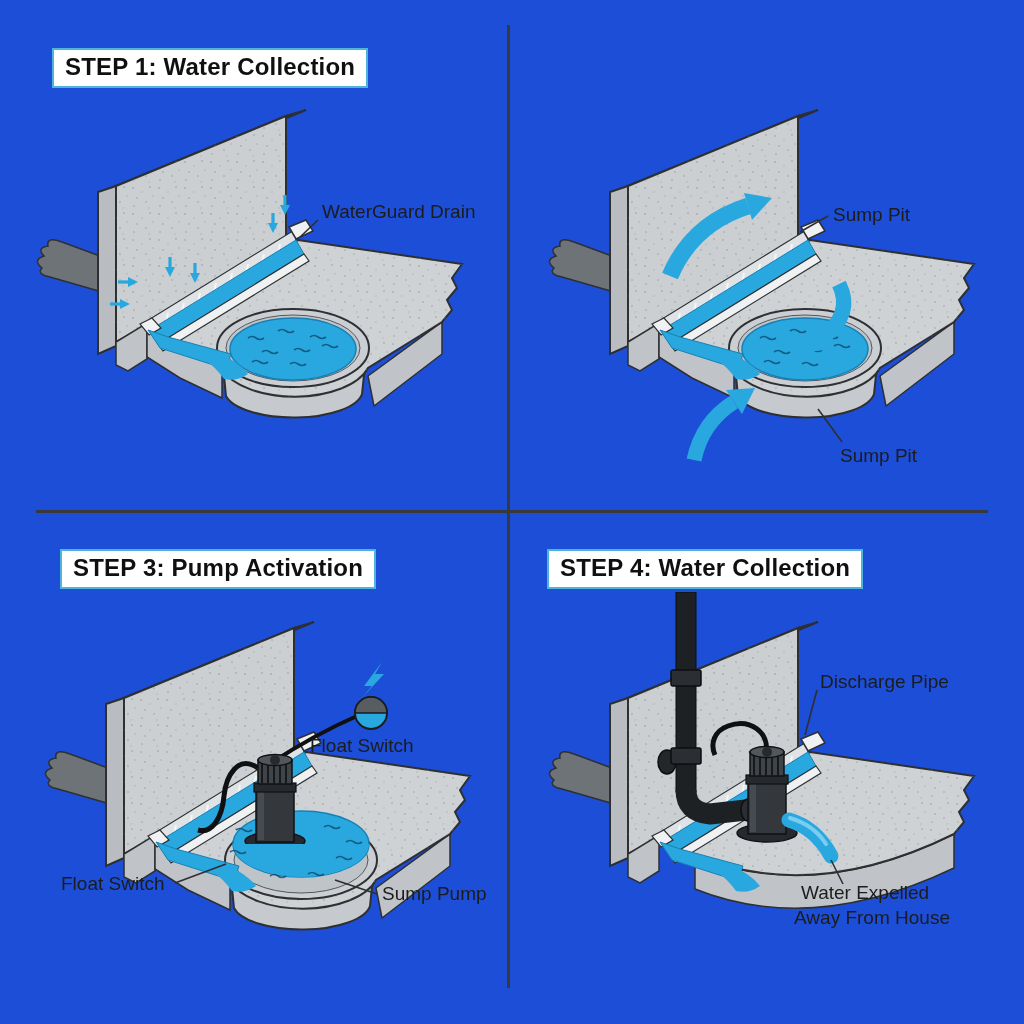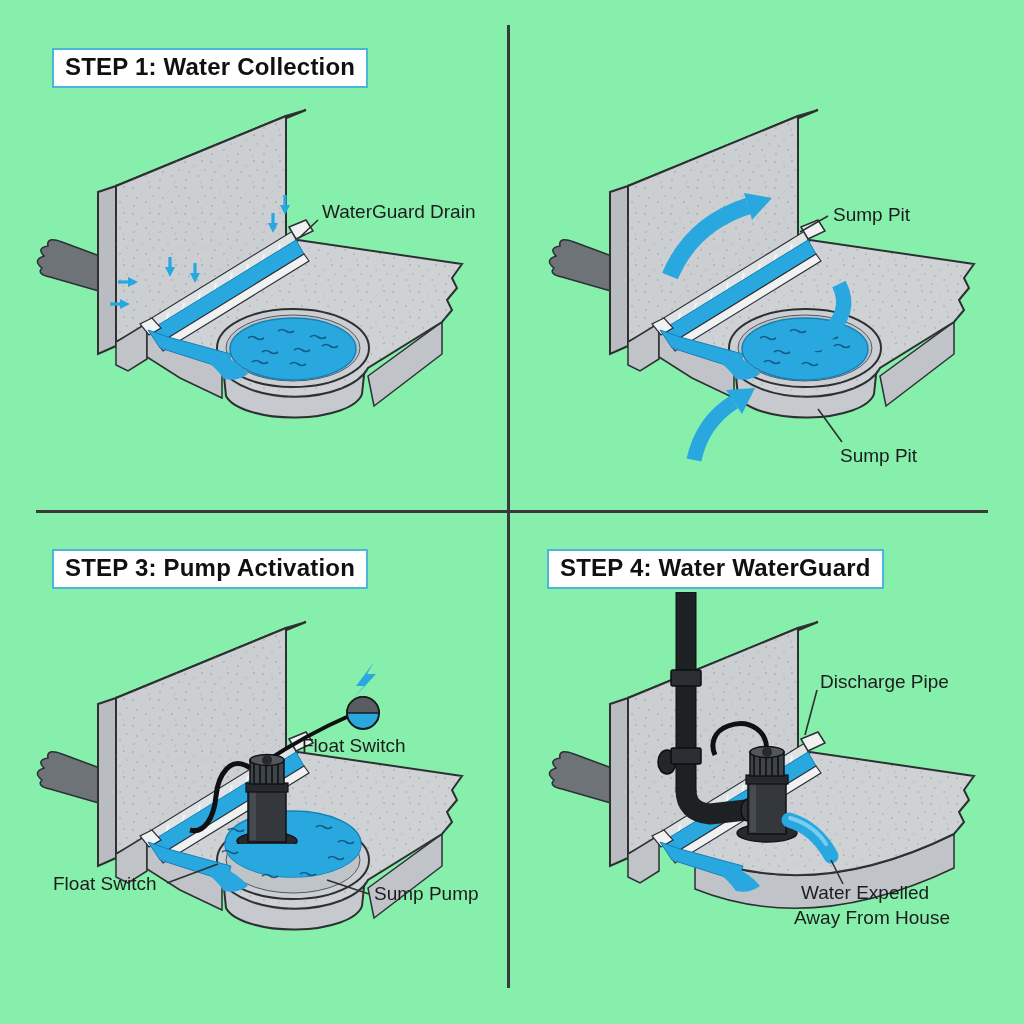--- a/index.html
+++ b/index.html
@@ -1,19 +1,19 @@
 <!DOCTYPE html>
 <html><head>
 <meta charset="utf-8">
 <style>
   html,body{margin:0;padding:0;background:#ffffff;}
-  #stage{position:relative;width:1024px;height:1024px;background:#86efac;overflow:hidden;
+  #stage{position:relative;width:1024px;height:1024px;background:#1d4ed8;overflow:hidden;
          font-family:"Liberation Sans",sans-serif;}
   .panel{position:absolute;width:512px;height:512px;}
-  #p1{left:0;top:0;} #p2{left:512px;top:0;} #p3{left:0;top:512px;} #p4{left:512px;top:512px;}
+  #p1{left:0;top:0;} #p2{left:512px;top:0;} #p3{left:8px;top:512px;} #p4{left:512px;top:512px;}
   .title-box{position:absolute;display:inline-block;border:2px solid #4db5dc;background:#ffffff;
              padding:3px 11px 5px 11px;font-size:24px;font-weight:bold;color:#101010;
              white-space:nowrap;letter-spacing:0.2px;}
   .scene{position:absolute;left:0;top:80px;width:512px;height:430px;}
   .divider-v{position:absolute;left:507px;top:25px;width:3px;height:963px;background:#37393b;}
   .divider-h{position:absolute;left:36px;top:510px;width:952px;height:3px;background:#37393b;}
   svg text{font-family:"Liberation Sans",sans-serif;font-size:19px;fill:#1c1c1c;}
 </style>
 </head>
 <body>
@@ -195,21 +195,21 @@
       <polygon points="374,70 356,94 364,94 353,107 376,82 367,82" fill="#29a8e0"></polygon>
       <text x="302" y="160">Float Switch</text>
       <line x1="167" y1="291" x2="218" y2="272" stroke="#2d2f31" stroke-width="1.6"></line>
       <text x="53" y="298">Float Switch</text>
       <line x1="327" y1="288" x2="369" y2="302" stroke="#2d2f31" stroke-width="1.6"></line>
       <text x="374" y="308">Sump Pump</text>
     </svg>
   </div>
 
   <div class="panel" id="p4">
-    <div class="title-box" style="left:35px;top:37px;">STEP 4: Water WaterGuard</div>
+    <div class="title-box" style="left:35px;top:37px;">STEP 4: Water Collection</div>
     <svg class="scene" viewBox="0 0 512 430">
       <use href="#g-pipe"></use>
       <use href="#g-wall"></use>
       <use href="#g-floor-solid"></use>
       <use href="#g-drain"></use>
       <g>
         <ellipse cx="155" cy="170" rx="9" ry="12" fill="#24272a" stroke="#0c0e10" stroke-width="1.5"></ellipse>
         <rect x="164" y="0" width="20" height="200" fill="#1e2124" stroke="#0c0e10" stroke-width="1"></rect>
         <rect x="159" y="78" width="30" height="16" rx="2" fill="#2b2f33" stroke="#0c0e10" stroke-width="1.5"></rect>
         <rect x="159" y="156" width="30" height="16" rx="2" fill="#2b2f33" stroke="#0c0e10" stroke-width="1.5"></rect>

